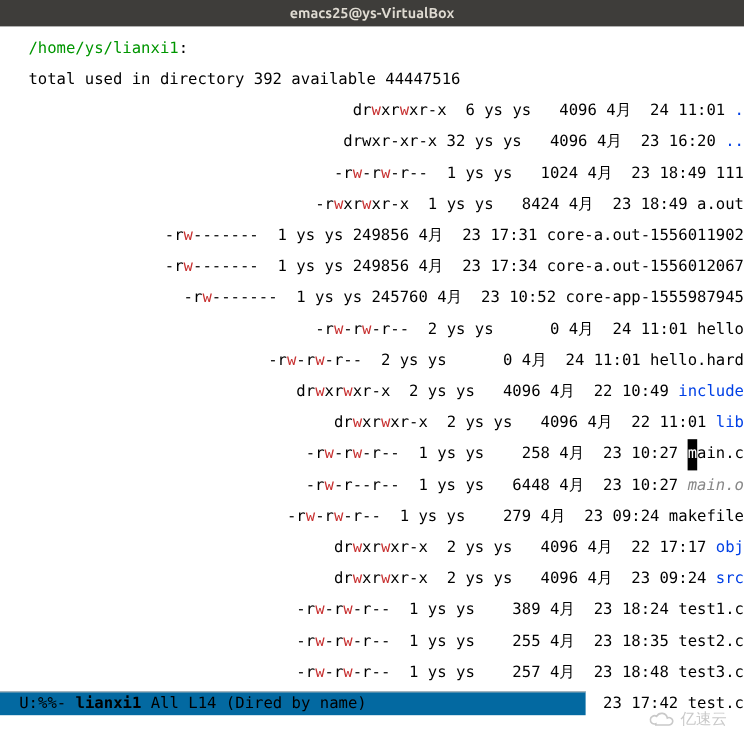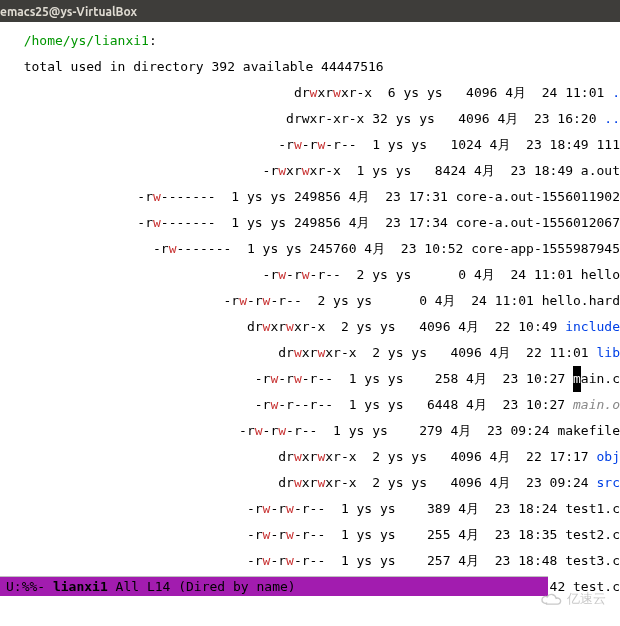--- a/index.html
+++ b/index.html
@@ -11,20 +11,21 @@
     font-size: 13px;
     overflow: hidden;
     position: relative;
   }
   .title-bar {
     height: 22px;
     background: #3e3d3a;
     color: #dfdbd2;
     display: flex;
     align-items: center;
+    justify-content: center;
     font-family: "Ubuntu", "DejaVu Sans", sans-serif;
     font-size: 12px;
     font-weight: bold;
   }
   .content {
     padding: 6px 0 0 8px;
     line-height: 26px;
     white-space: pre;
     color: #000000;
   }
@@ -33,27 +34,27 @@
   .dir-link { color: #0040e6; }
   .obj-link { color: #888888; font-style: italic; }
   .cursor {
     background: #000000;
     color: #ffffff;
     display: inline-block;
   }
   .modeline {
     position: absolute;
     left: 0;
-    width: 548px;
+    width: 488px;
     bottom: 30px;
-    background: #a21caf;
+    background: #0369a1;
     border-top: 1px solid #c0c0c0;
     height: 20px;
     line-height: 20px;
-    padding-left: 6px;
+    padding-left: 16px;
     font-size: 13px;
   }
   .modeline .bold { font-weight: bold; }
   .watermark {
     position: absolute;
     right: 14px;
     bottom: 18px;
     color: #c9c9c9;
     font-family: Liberation Sans, sans-serif;
     font-size: 13px;

